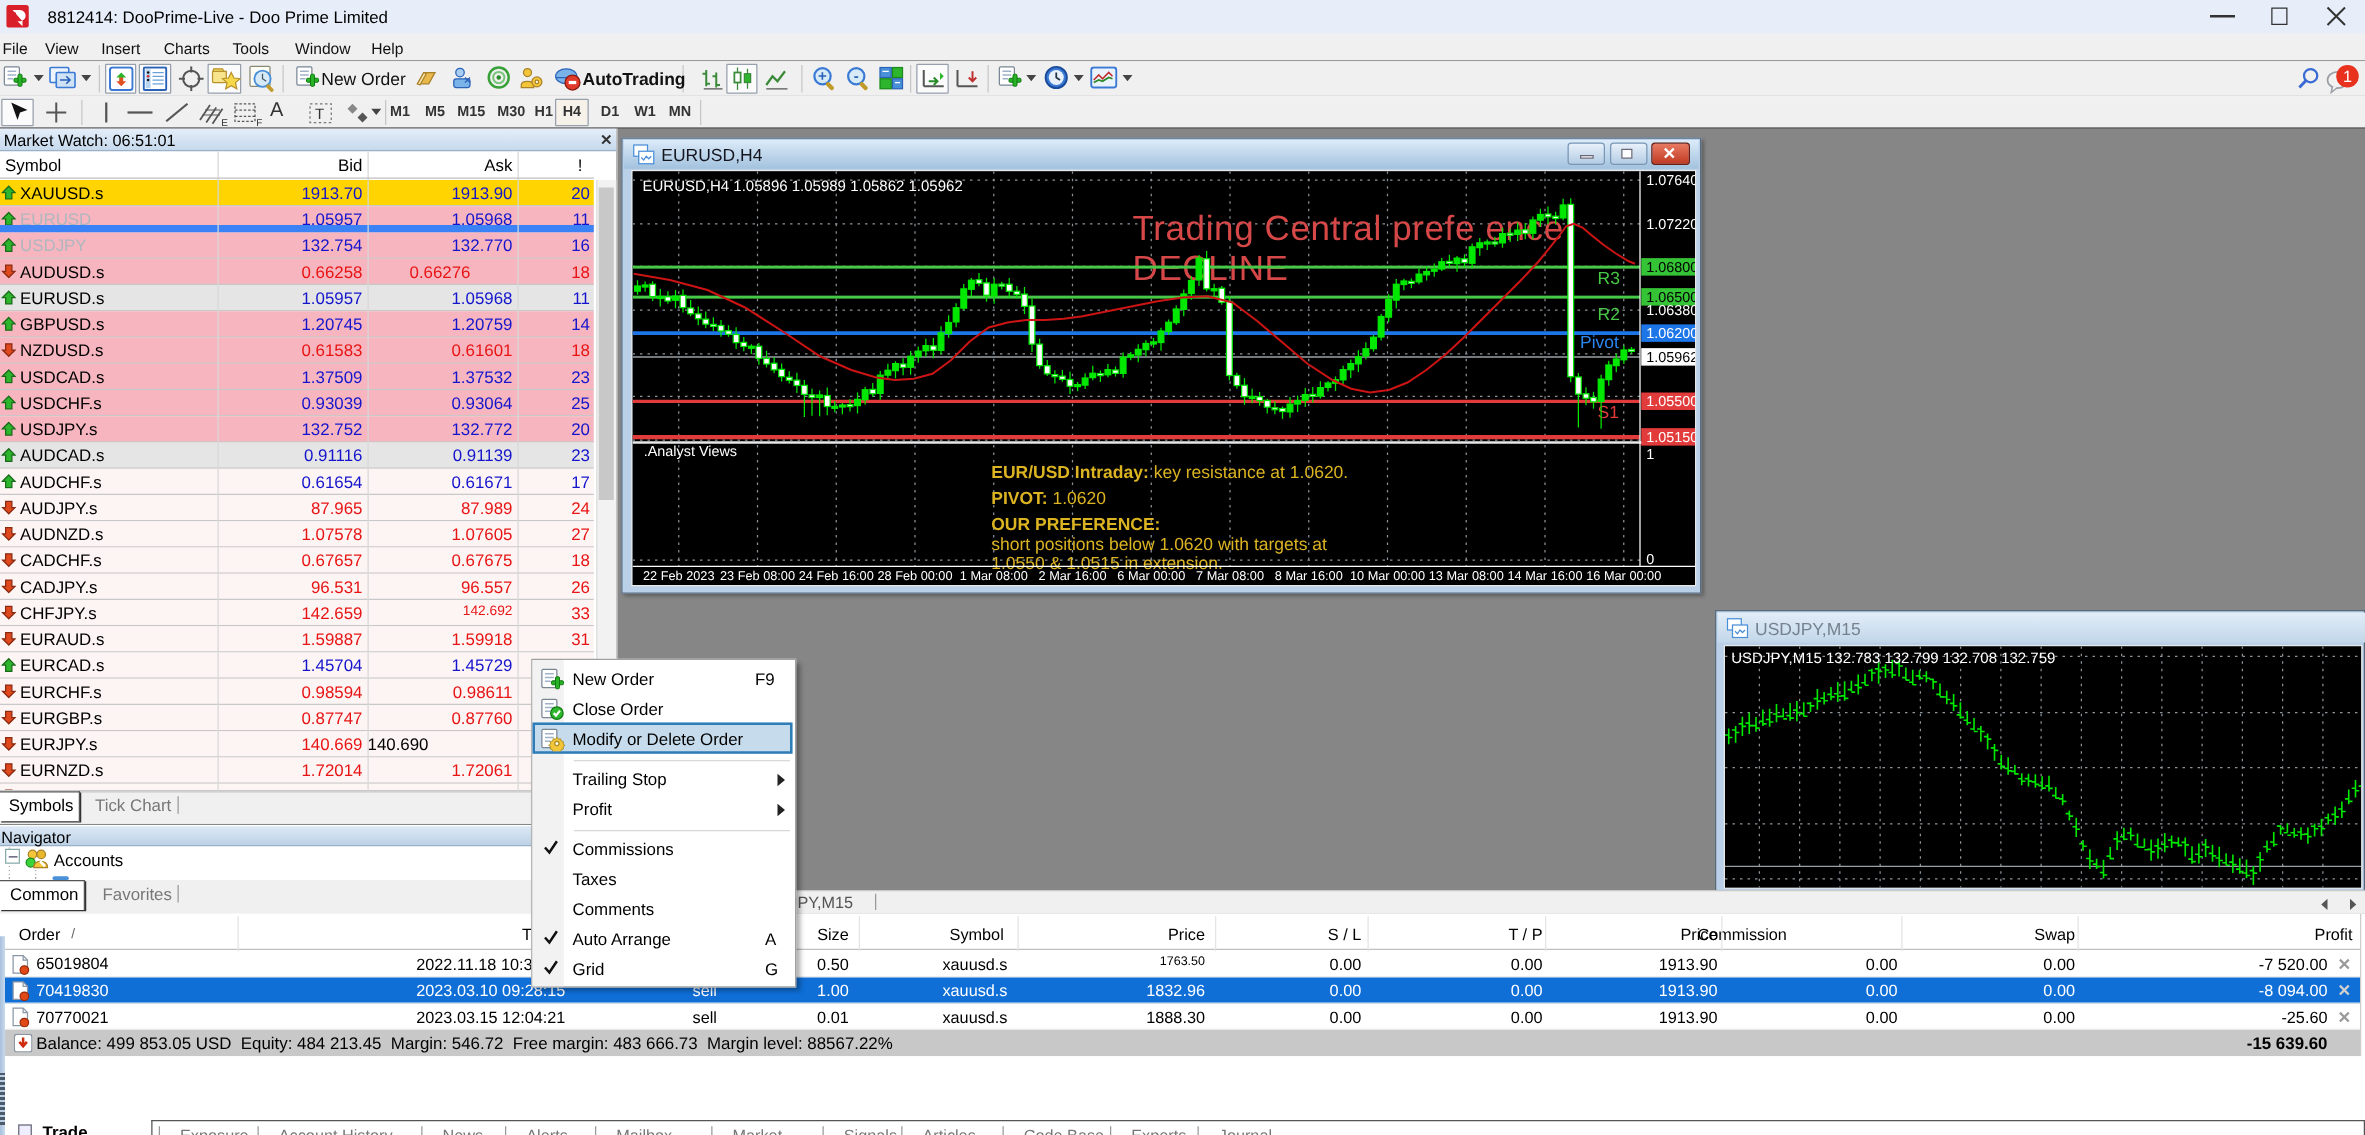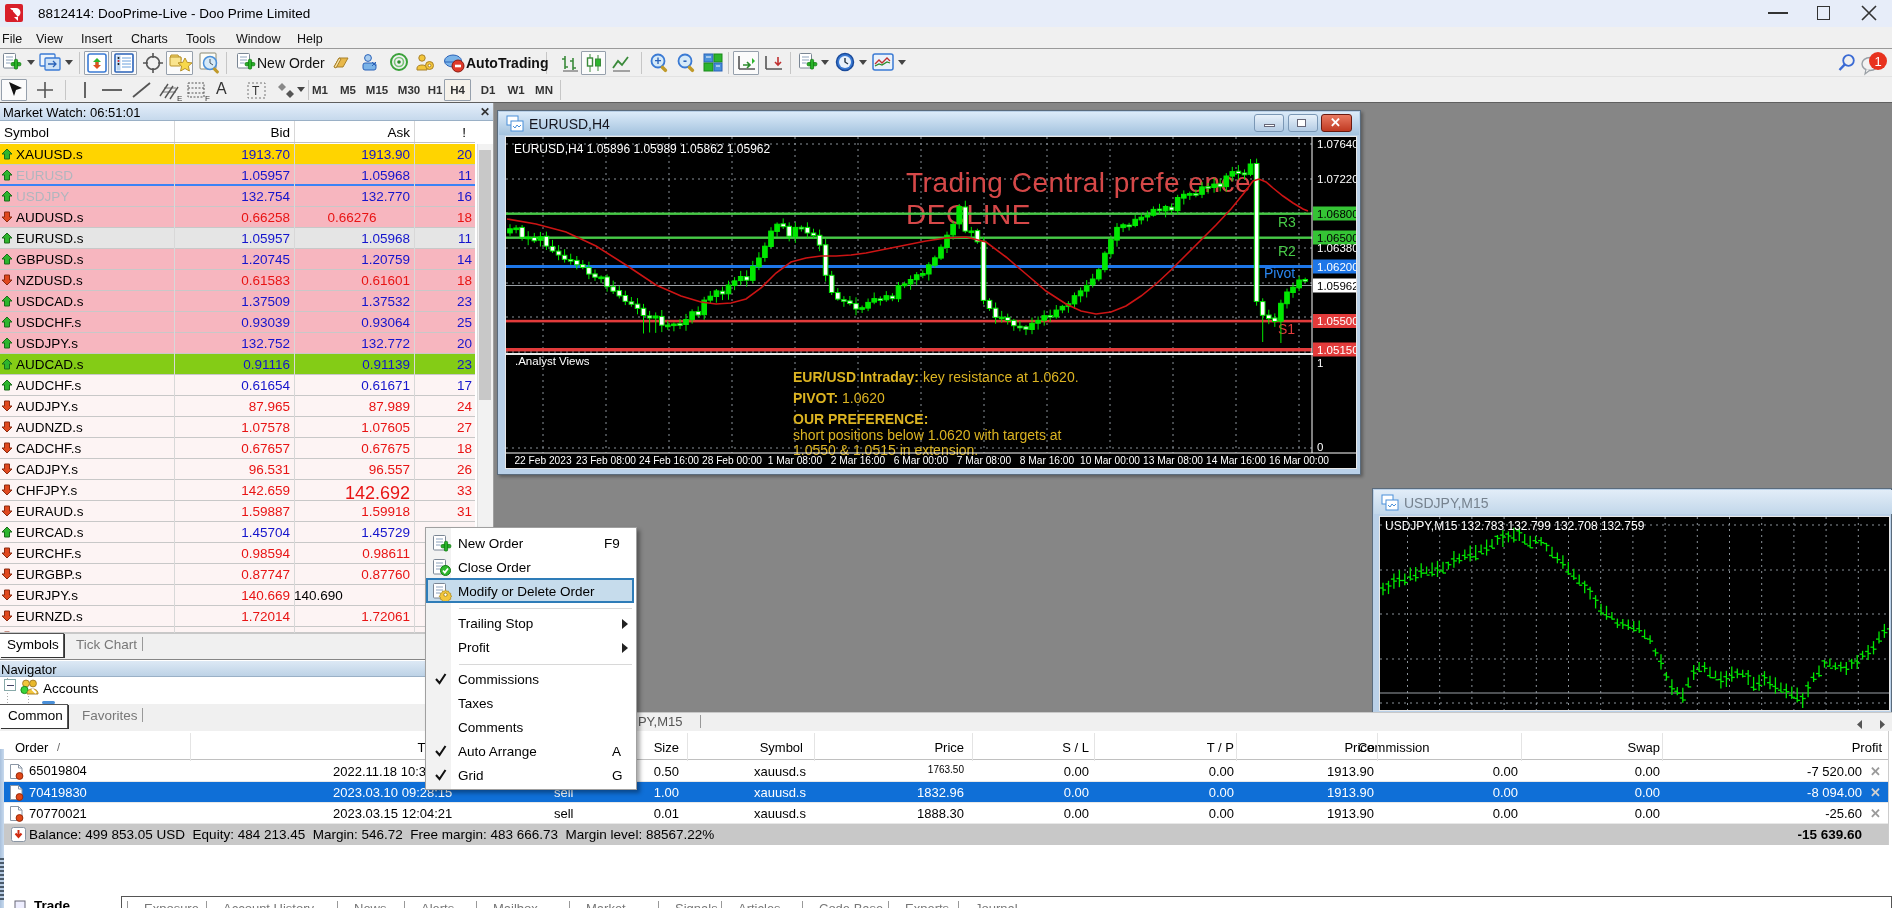--- a/index.html
+++ b/index.html
@@ -249,21 +249,21 @@
   </div>
 <div class="abs" style="left:0;top:144px;width:475px;height:21px;background:#ffd400;border-bottom:1px solid #c8c8c8;overflow:hidden">
     <svg class="abs" style="left:1px;top:4px" width="12" height="12">
       <path d="M6 1 L11 6 H8.5 V11 H3.5 V6 H1z" fill="#2db52d" stroke="#1a6a1a"></path>
     </svg>
     <div class="abs" style="left:16px;top:3px;font-size:13.5px;color:#000">XAUUSD.s</div>
     <div class="abs" style="left:174px;top:3px;width:116px;text-align:right;font-size:13.5px;color:#1414cc">1913.70</div>
     <div class="abs" style="left:294px;top:3px;width:116px;text-align:right;font-size:13.5px;color:#1414cc">1913.90</div>
     <div class="abs" style="left:414px;top:3px;width:58px;text-align:right;font-size:13.5px;color:#1414cc">20</div>
   </div>
-<div class="abs" style="left:0;top:165px;width:475px;height:21px;background:#f7b6bf;border-bottom:2px solid #3b82f6;overflow:hidden">
+<div class="abs" style="left:0;top:165px;width:475px;height:21px;background:#f7b6bf;border-bottom:6px solid #3b82f6;overflow:hidden">
     <svg class="abs" style="left:1px;top:4px" width="12" height="12">
       <path d="M6 1 L11 6 H8.5 V11 H3.5 V6 H1z" fill="#2db52d" stroke="#1a6a1a"></path>
     </svg>
     <div class="abs" style="left:16px;top:3px;font-size:13.5px;color:#b0b6be">EURUSD</div>
     <div class="abs" style="left:174px;top:3px;width:116px;text-align:right;font-size:13.5px;color:#1414cc">1.05957</div>
     <div class="abs" style="left:294px;top:3px;width:116px;text-align:right;font-size:13.5px;color:#1414cc">1.05968</div>
     <div class="abs" style="left:414px;top:3px;width:58px;text-align:right;font-size:13.5px;color:#1414cc">11</div>
   </div>
 <div class="abs" style="left:0;top:186px;width:475px;height:21px;background:#f7b6bf;border-bottom:1px solid #c8c8c8;overflow:hidden">
     <svg class="abs" style="left:1px;top:4px" width="12" height="12">
@@ -330,21 +330,21 @@
   </div>
 <div class="abs" style="left:0;top:333px;width:475px;height:21px;background:#f7b6bf;border-bottom:1px solid #c8c8c8;overflow:hidden">
     <svg class="abs" style="left:1px;top:4px" width="12" height="12">
       <path d="M6 1 L11 6 H8.5 V11 H3.5 V6 H1z" fill="#2db52d" stroke="#1a6a1a"></path>
     </svg>
     <div class="abs" style="left:16px;top:3px;font-size:13.5px;color:#000">USDJPY.s</div>
     <div class="abs" style="left:174px;top:3px;width:116px;text-align:right;font-size:13.5px;color:#1414cc">132.752</div>
     <div class="abs" style="left:294px;top:3px;width:116px;text-align:right;font-size:13.5px;color:#1414cc">132.772</div>
     <div class="abs" style="left:414px;top:3px;width:58px;text-align:right;font-size:13.5px;color:#1414cc">20</div>
   </div>
-<div class="abs" style="left:0;top:354px;width:475px;height:21px;background:#84cc16;border-bottom:1px solid #c8c8c8;overflow:hidden">
+<div class="abs" style="left:0;top:354px;width:475px;height:21px;background:#e5e5e5;border-bottom:1px solid #c8c8c8;overflow:hidden">
     <svg class="abs" style="left:1px;top:4px" width="12" height="12">
       <path d="M6 1 L11 6 H8.5 V11 H3.5 V6 H1z" fill="#2db52d" stroke="#1a6a1a"></path>
     </svg>
     <div class="abs" style="left:16px;top:3px;font-size:13.5px;color:#000">AUDCAD.s</div>
     <div class="abs" style="left:174px;top:3px;width:116px;text-align:right;font-size:13.5px;color:#1414cc">0.91116</div>
     <div class="abs" style="left:294px;top:3px;width:116px;text-align:right;font-size:13.5px;color:#1414cc">0.91139</div>
     <div class="abs" style="left:414px;top:3px;width:58px;text-align:right;font-size:13.5px;color:#1414cc">23</div>
   </div>
 <div class="abs" style="left:0;top:375px;width:475px;height:21px;background:#fdf4f4;border-bottom:1px solid #c8c8c8;overflow:hidden">
     <svg class="abs" style="left:1px;top:4px" width="12" height="12">
@@ -390,21 +390,21 @@
     <div class="abs" style="left:174px;top:3px;width:116px;text-align:right;font-size:13.5px;color:#e81414">96.531</div>
     <div class="abs" style="left:294px;top:3px;width:116px;text-align:right;font-size:13.5px;color:#e81414">96.557</div>
     <div class="abs" style="left:414px;top:3px;width:58px;text-align:right;font-size:13.5px;color:#e81414">26</div>
   </div>
 <div class="abs" style="left:0;top:480px;width:475px;height:21px;background:#fdf4f4;border-bottom:1px solid #c8c8c8;overflow:hidden">
     <svg class="abs" style="left:1px;top:4px" width="12" height="12">
       <path d="M6 11 L1 6 H3.5 V1 H8.5 V6 H11z" fill="#e0481e" stroke="#8a2a10"></path>
     </svg>
     <div class="abs" style="left:16px;top:3px;font-size:13.5px;color:#000">CHFJPY.s</div>
     <div class="abs" style="left:174px;top:3px;width:116px;text-align:right;font-size:13.5px;color:#e81414">142.659</div>
-    <div class="abs" style="left:294px;top:3px;width:116px;text-align:right;font-size:18px;color:#e81414">142.692</div>
+    <div class="abs" style="left:294px;top:3px;width:116px;text-align:right;font-size:11px;color:#e81414">142.692</div>
     <div class="abs" style="left:414px;top:3px;width:58px;text-align:right;font-size:13.5px;color:#e81414">33</div>
   </div>
 <div class="abs" style="left:0;top:501px;width:475px;height:21px;background:#fdf4f4;border-bottom:1px solid #c8c8c8;overflow:hidden">
     <svg class="abs" style="left:1px;top:4px" width="12" height="12">
       <path d="M6 11 L1 6 H3.5 V1 H8.5 V6 H11z" fill="#e0481e" stroke="#8a2a10"></path>
     </svg>
     <div class="abs" style="left:16px;top:3px;font-size:13.5px;color:#000">EURAUD.s</div>
     <div class="abs" style="left:174px;top:3px;width:116px;text-align:right;font-size:13.5px;color:#e81414">1.59887</div>
     <div class="abs" style="left:294px;top:3px;width:116px;text-align:right;font-size:13.5px;color:#e81414">1.59918</div>
     <div class="abs" style="left:414px;top:3px;width:58px;text-align:right;font-size:13.5px;color:#e81414">31</div>

